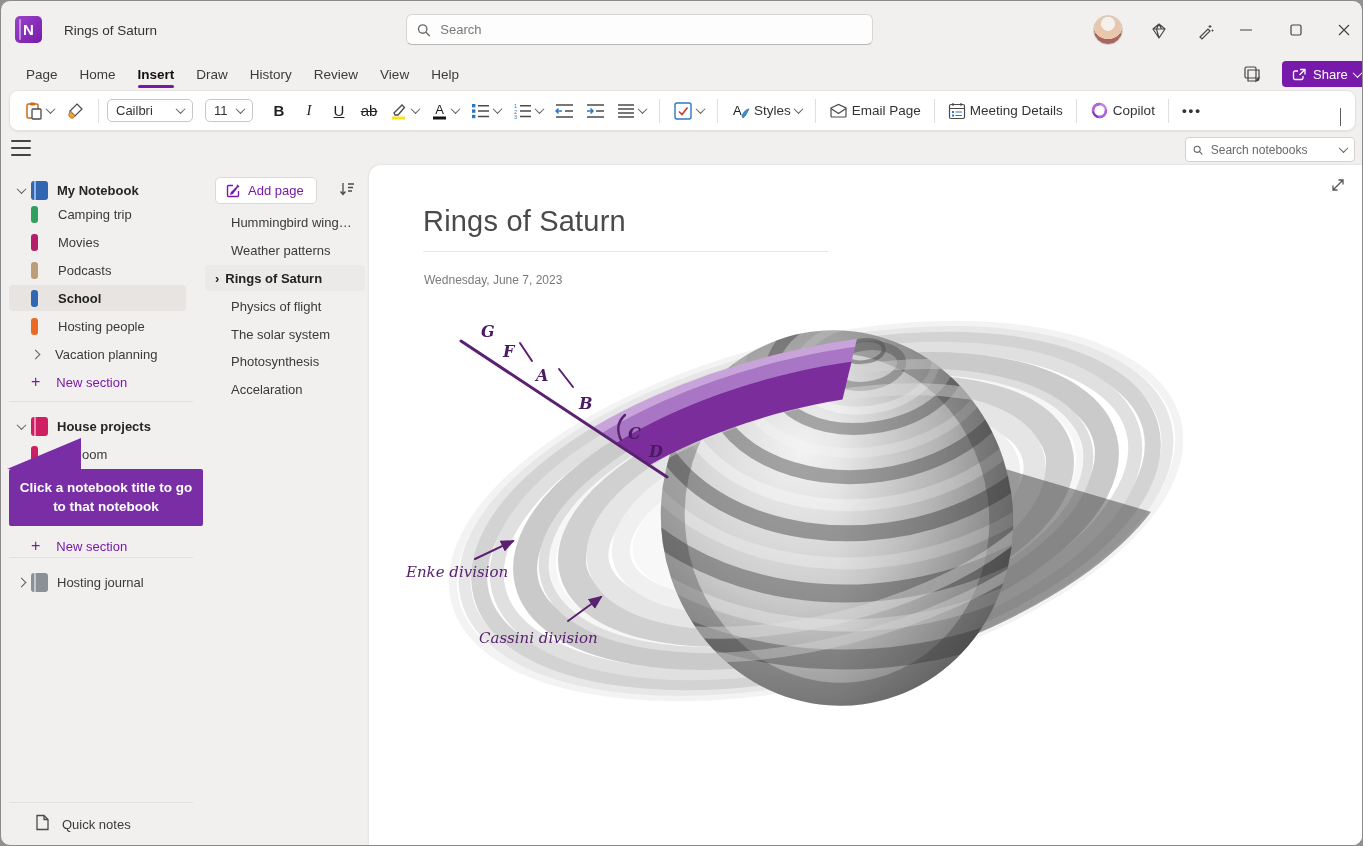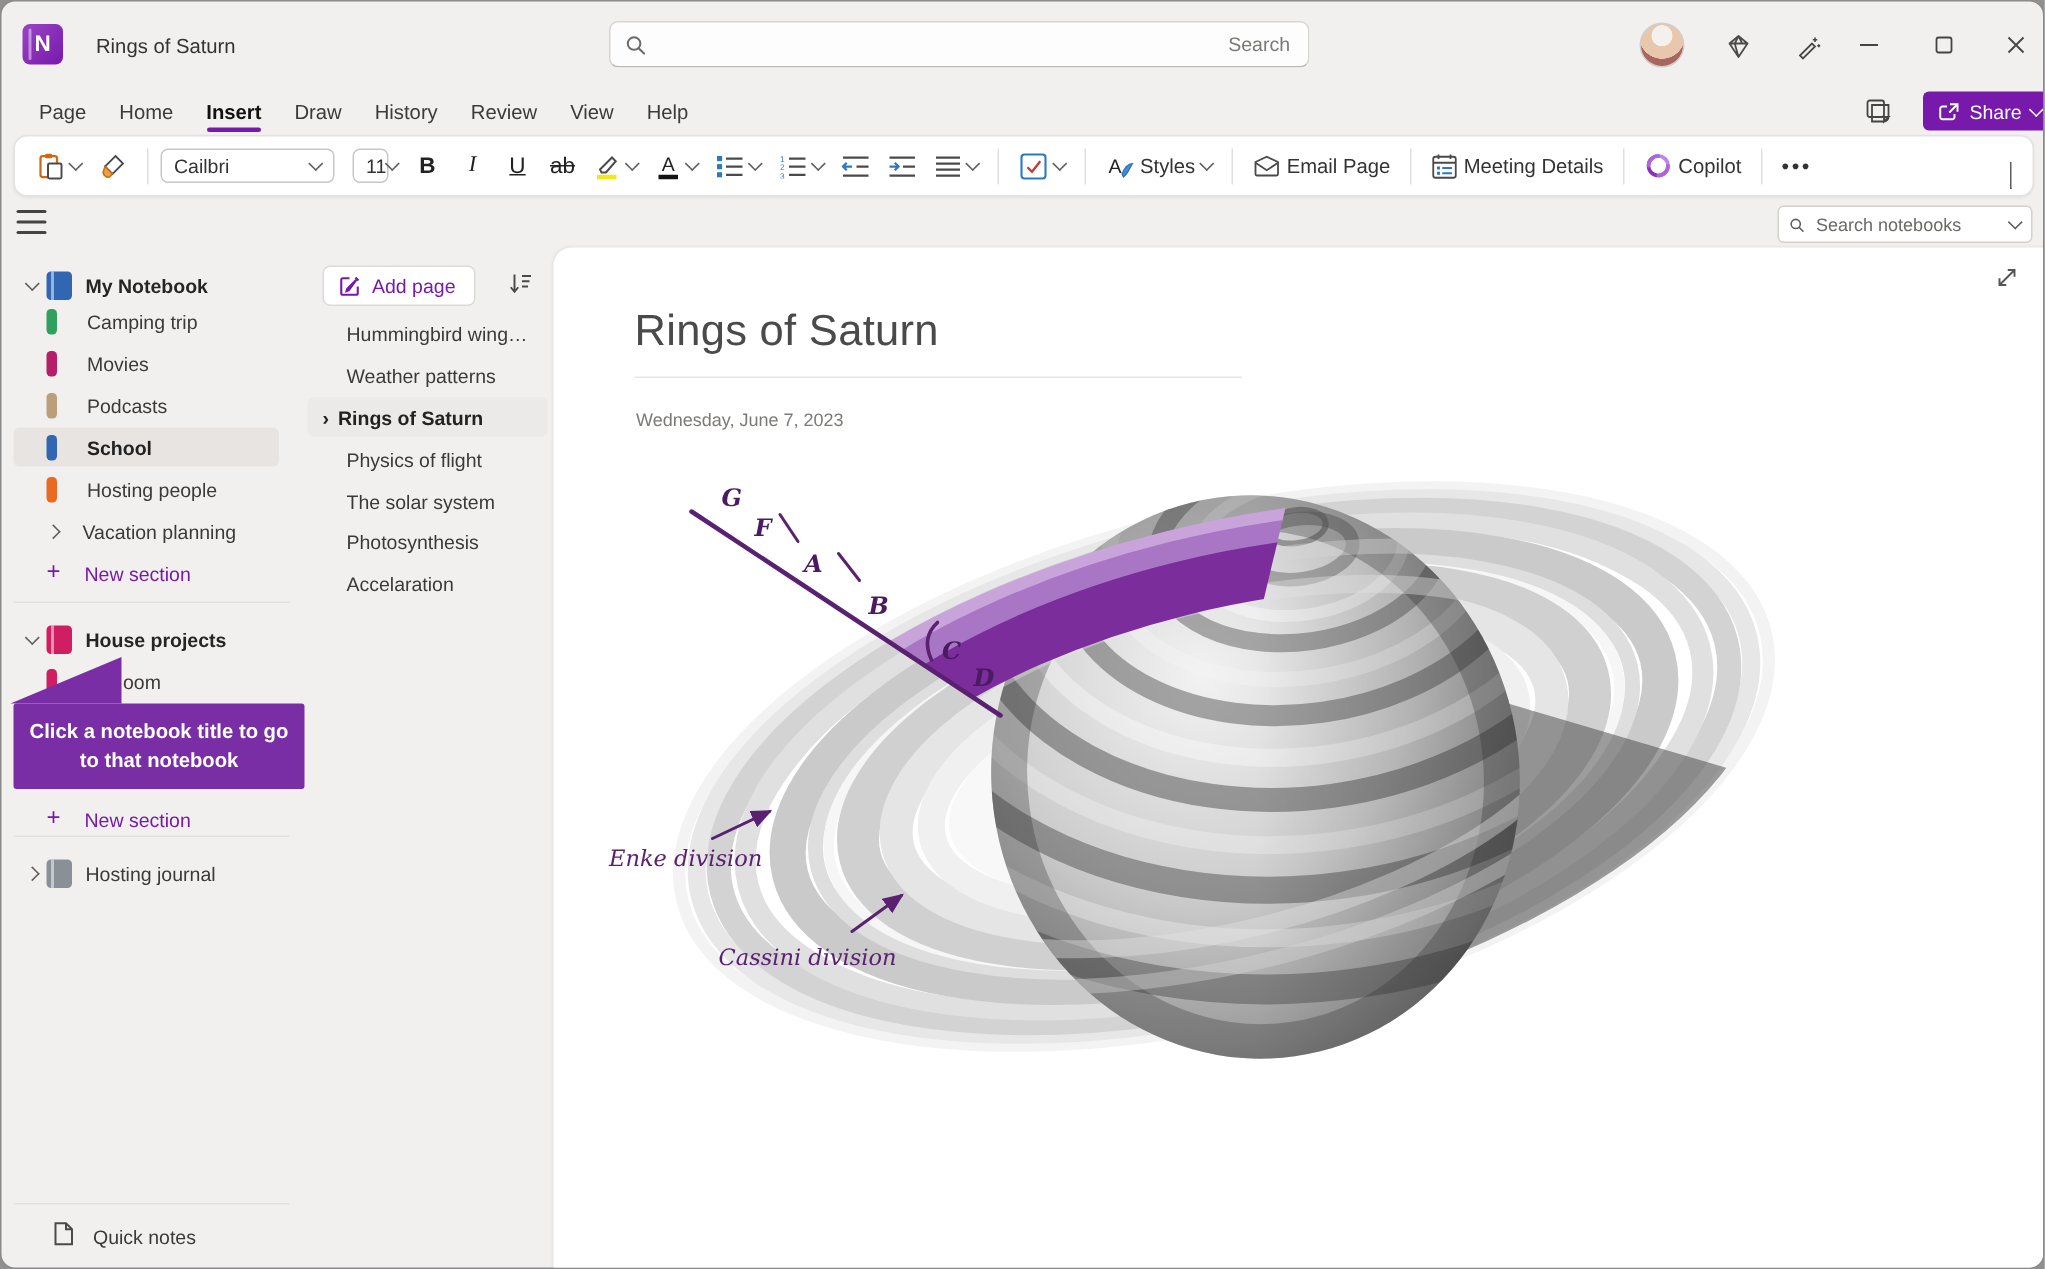--- a/index.html
+++ b/index.html
@@ -4,21 +4,21 @@
 <style>
   html,body{margin:0;padding:0;background:#909090;font-family:"Liberation Sans",sans-serif;}
   *{box-sizing:border-box;}
   .window{position:relative;width:1363px;height:846px;background:#f2f0ef;border:1px solid #8a8a8a;border-radius:10px;overflow:hidden;}
   
   .titlebar{position:absolute;left:0;top:0;width:100%;height:58px;}
   .appicon{position:absolute;left:14px;top:15px;width:27px;height:27px;border-radius:5px;background:linear-gradient(135deg,#9a44c8,#7719aa);color:#fff;font-weight:bold;font-size:15px;display:flex;align-items:center;justify-content:center;}
   .appicon::before{content:"";position:absolute;left:4px;top:3px;bottom:3px;width:2px;background:rgba(255,255,255,.45);border-radius:1px;}
   .doctitle{position:absolute;left:63px;top:22px;font-size:13.5px;color:#333;}
   .tb-search{position:absolute;left:405px;top:13px;width:467px;height:31px;background:#fdfdfd;border:1px solid #d8d5d3;border-bottom-color:#b9b6b4;border-radius:6px;display:flex;align-items:center;padding:0 10px;gap:8px;}
-  .tb-search input{border:none;outline:none;background:transparent;font-size:13px;color:#444;width:100%;font-family:inherit;text-align:right;}
+  .tb-search input{border:none;outline:none;background:transparent;font-size:13px;color:#444;width:100%;font-family:inherit;}
   .tb-search input::placeholder{color:#7a7875;}
   .avatar{position:absolute;left:1092px;top:14px;width:30px;height:30px;border-radius:50%;background:radial-gradient(circle at 50% 28%,#f4f0ec 0 28%,#e9c7ac 29% 62%,#a8665e 63% 100%);border:1px solid #d0cecc;}
   .tbicon{position:absolute;top:18px;width:24px;height:24px;display:flex;align-items:center;justify-content:center;color:#4a4a4a;}
   .winbtn{position:absolute;top:14px;width:34px;height:30px;display:flex;align-items:center;justify-content:center;color:#444;}
   
   .menubar{position:absolute;left:0;top:58px;width:100%;height:30px;display:flex;align-items:center;padding-left:14px;gap:0;}
   .menu-item{position:relative;padding:4px 11px;font-size:13.5px;color:#3d3b39;cursor:default;}
   .menu-item.active{font-weight:bold;color:#111;}
   .menu-item.active::after{content:"";position:absolute;left:11px;right:11px;bottom:-2px;height:3px;border-radius:2px;background:#7719aa;}
   .sticky-btn{position:absolute;left:1238px;top:61px;width:26px;height:24px;display:flex;align-items:center;justify-content:center;color:#444;}
@@ -153,26 +153,26 @@
         </svg>
       <span class="cv"></span>
     </div>
     <div class="rbtn">
       <svg width="19" height="18" viewBox="0 0 19 18">
           <path d="M11 2 l5 5 -7 7 -5 -5 z" fill="none" stroke="#4a4a4a" stroke-width="1.2"></path>
           <path d="M4 9 l5 5 -2 2 c-2 1 -5 -2 -4 -4 z" fill="#e8a33d" stroke="#cd6a14" stroke-width="1"></path>
         </svg>
     </div>
     <div class="rdiv"></div>
-    <div class="select" style="width:116px">
+    <div class="select" style="width:86px">
       <span>Cailbri</span>
       <span class="cv"></span>
     </div>
     <div style="width:8px"></div>
-    <div class="select" style="width:24px">
+    <div class="select" style="width:48px">
       <span>11</span>
       <span class="cv"></span>
     </div>
     <div style="width:8px"></div>
     <div class="rbtn">
         <span class="glyph" style="font-weight:bold">B</span>
       </div>
     <div class="rbtn">
         <span class="glyph" style="font-style:italic;font-family:'Liberation Serif',serif">I</span>
       </div>

